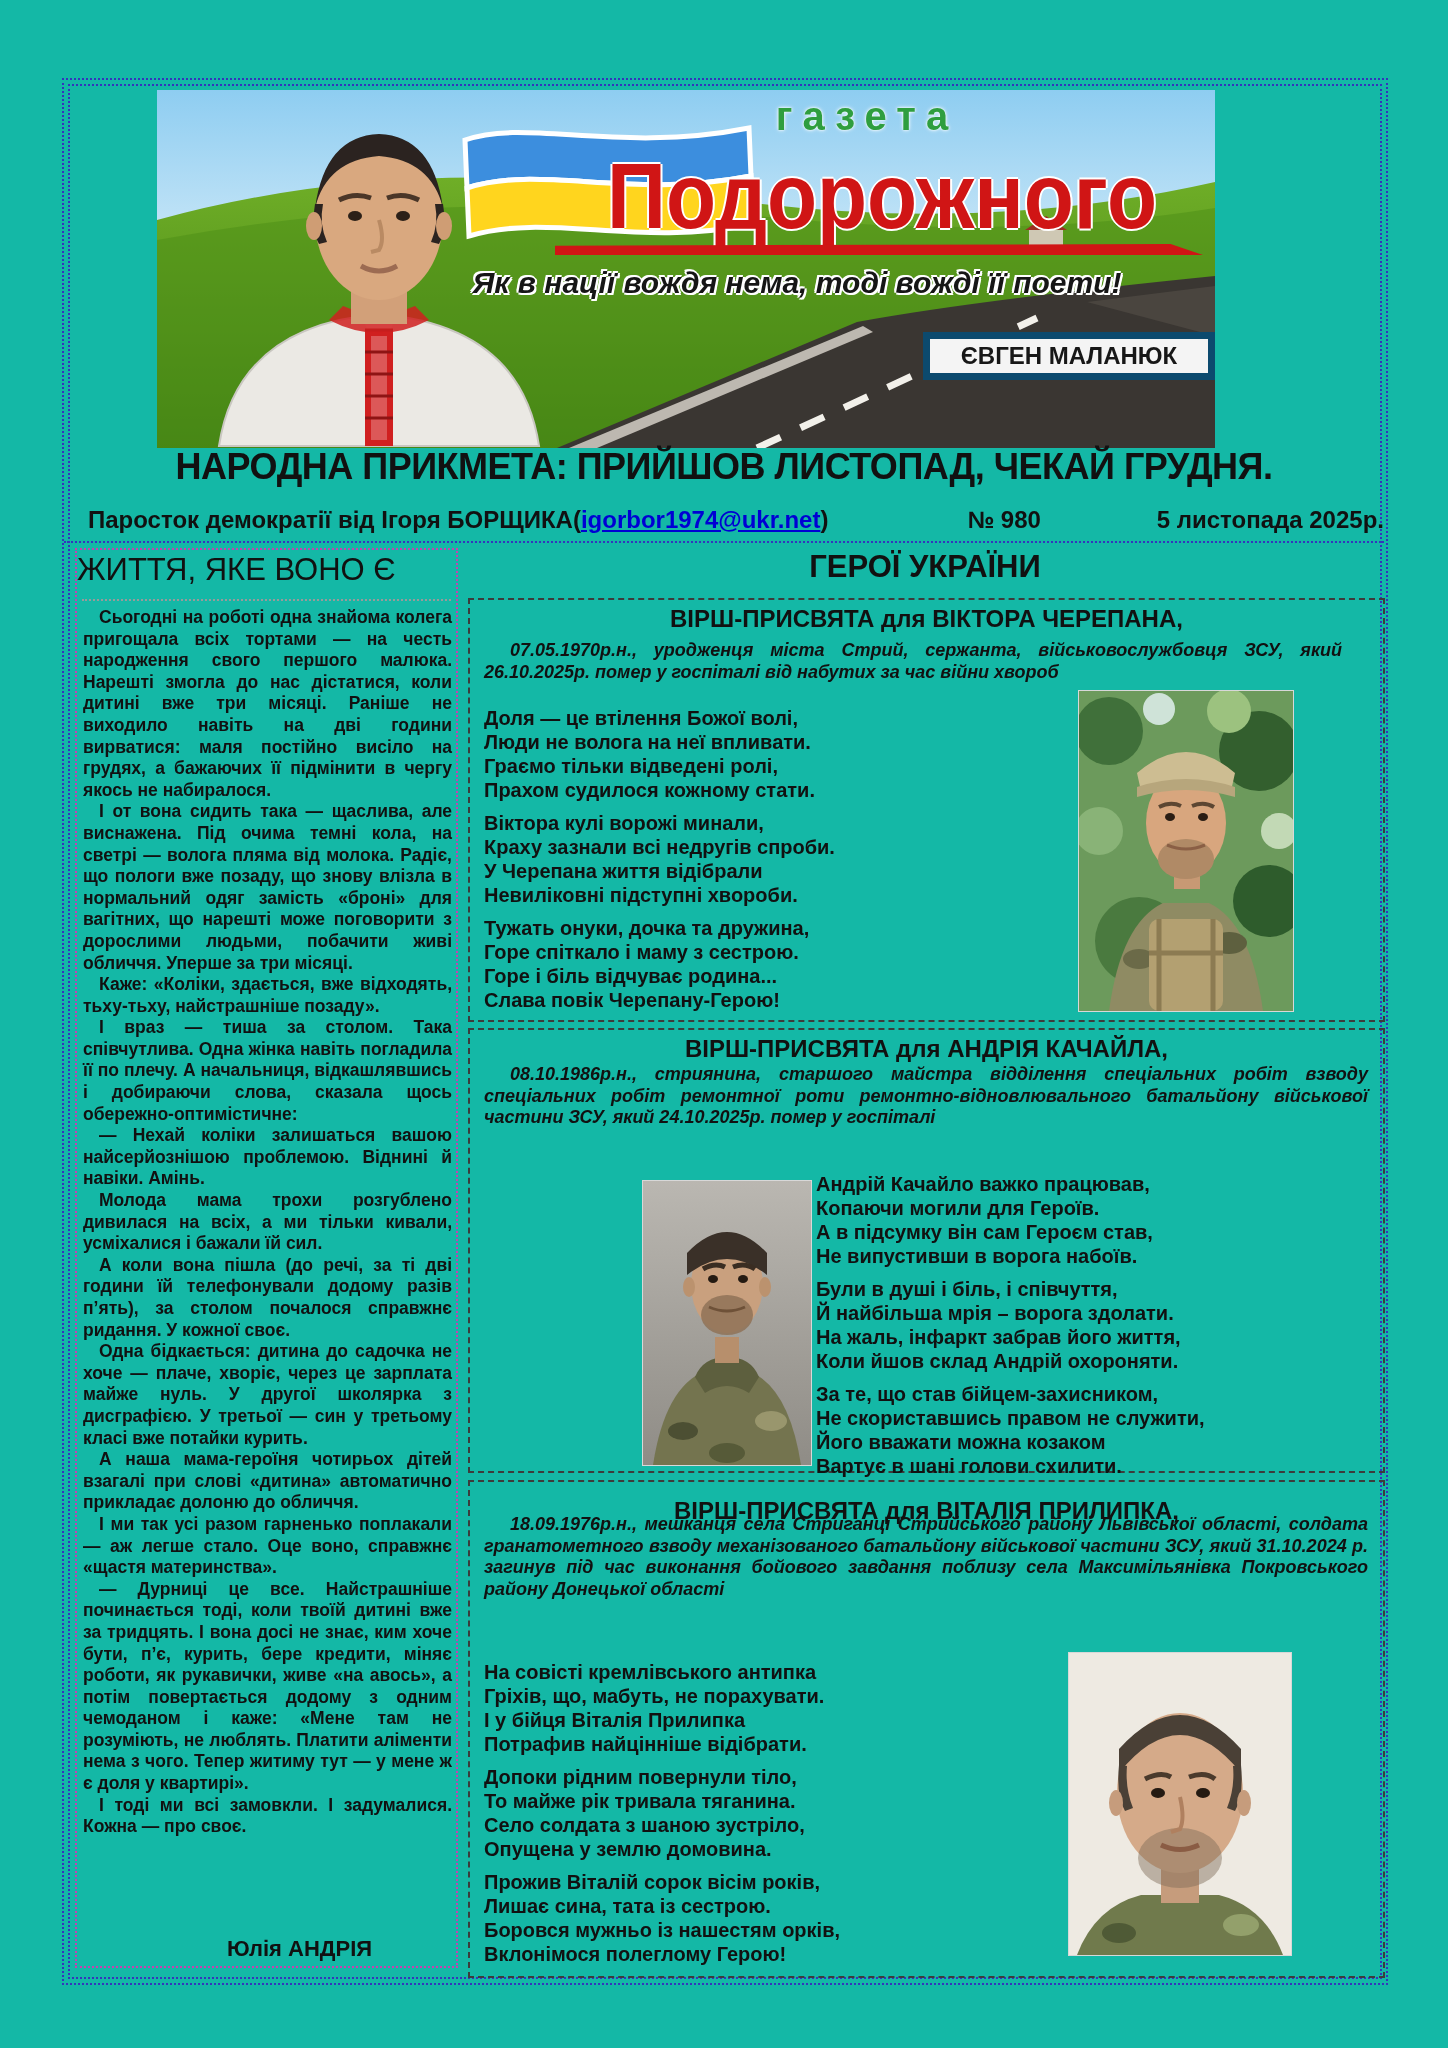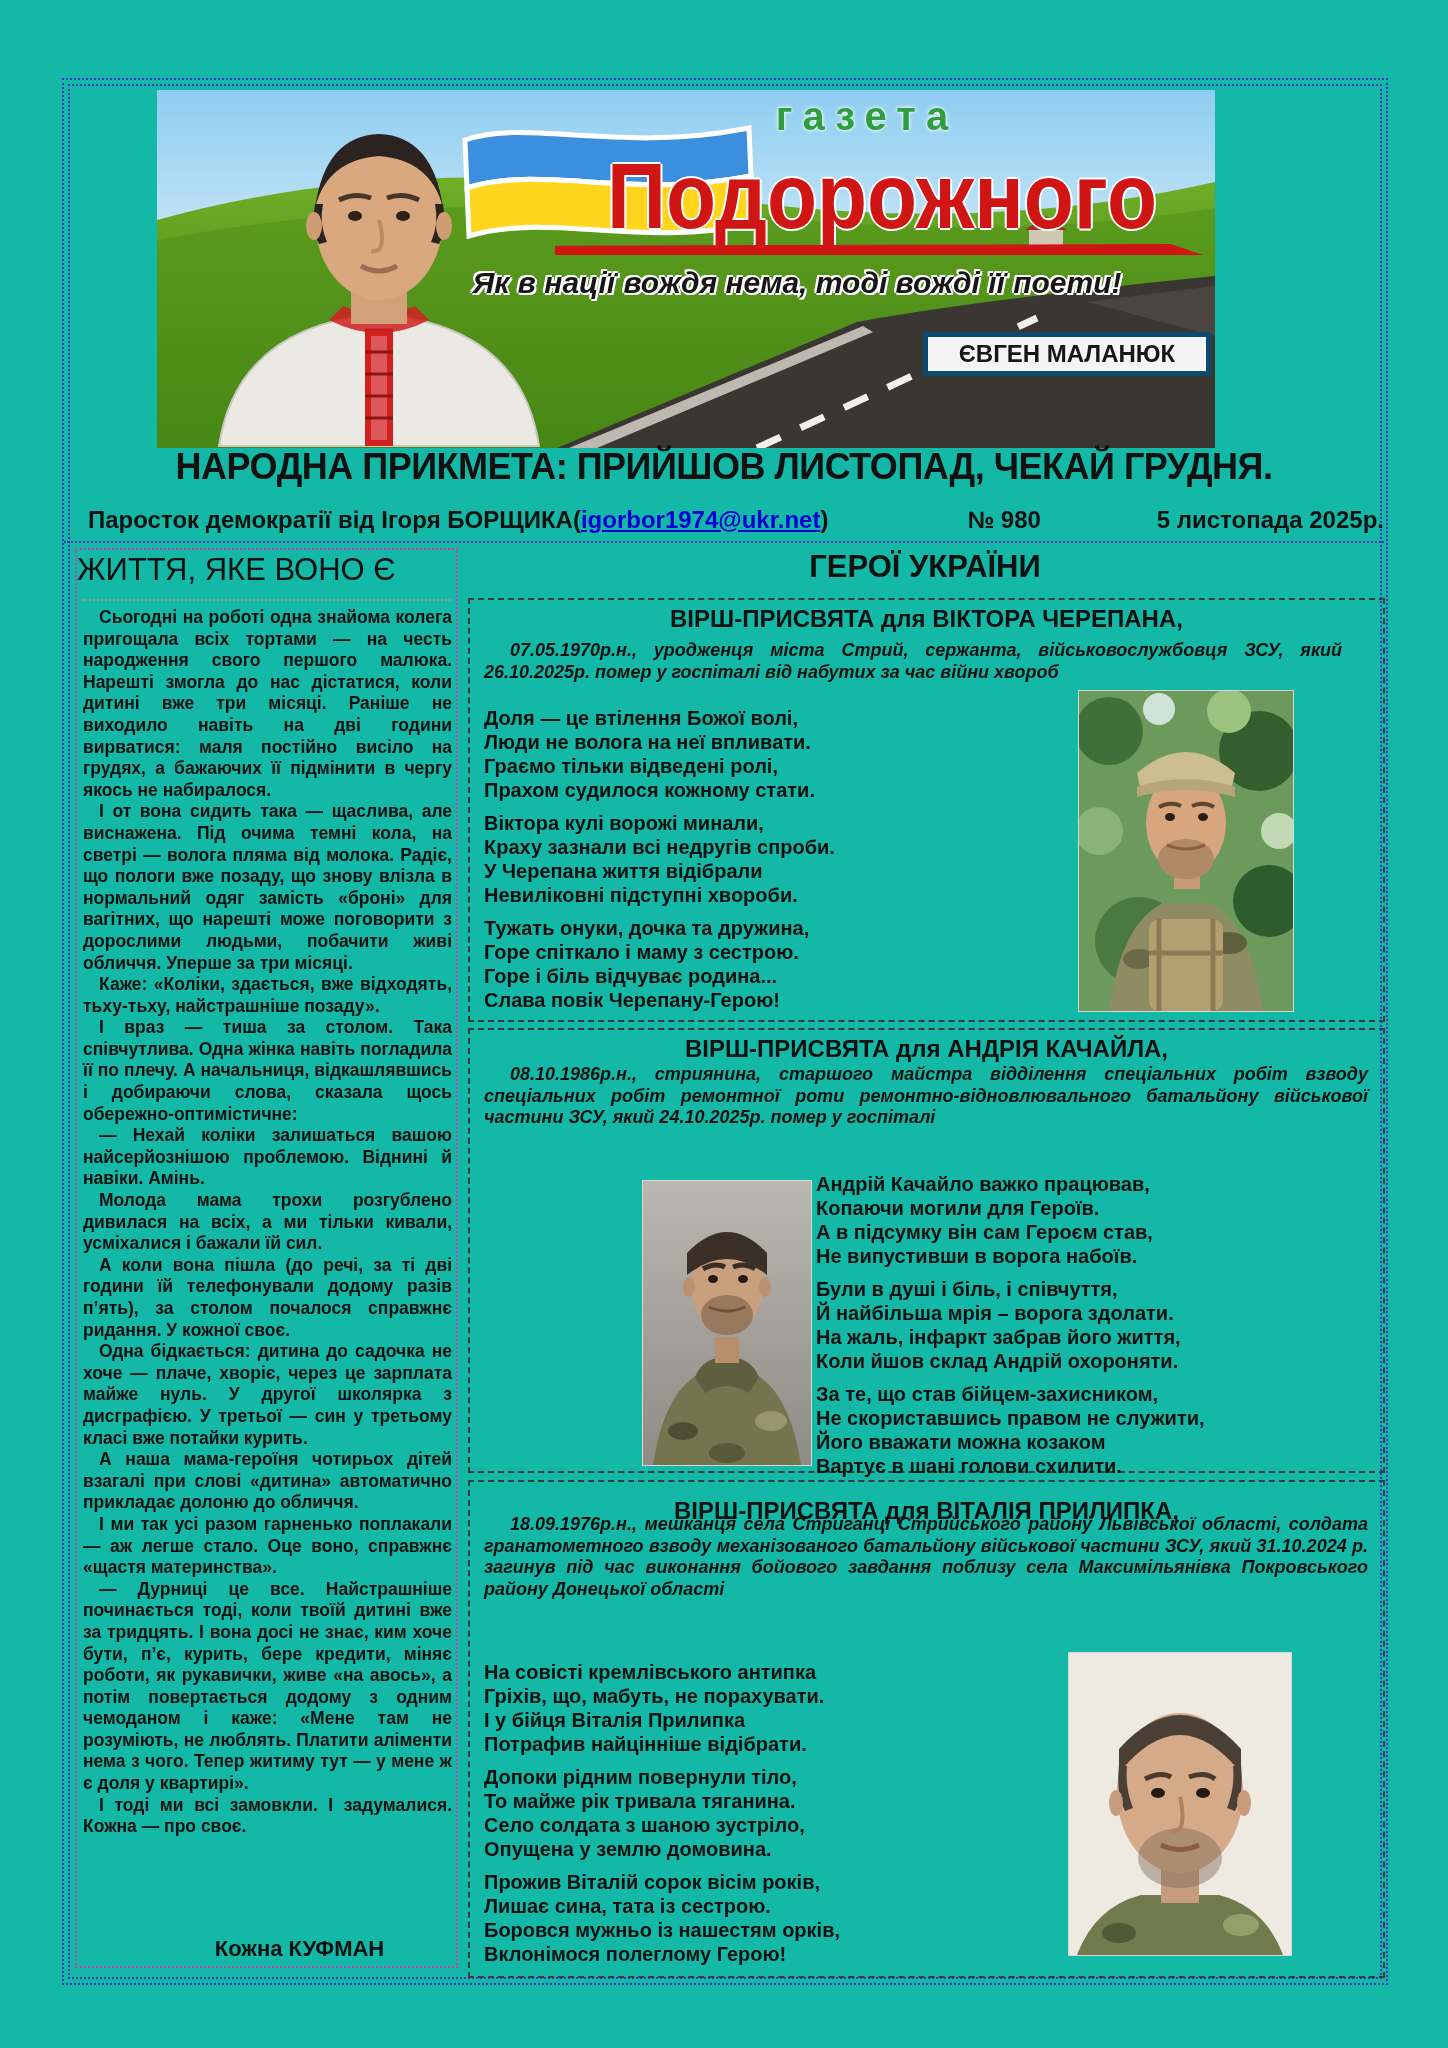--- a/index.html
+++ b/index.html
@@ -22,21 +22,21 @@
             text-shadow:0 0 2px #fff,0 0 4px #fff;}
   .logo-main{position:absolute;left:392px;top:54px;width:666px;text-align:center;white-space:nowrap;
             font-size:82px;font-weight:bold;color:#d01515;transform:scaleY(1.12);transform-origin:top center;
             text-shadow:-2px 0 0 #fff,2px 0 0 #fff,0 -2px 0 #fff,0 2px 0 #fff;}
   .logo-underline{position:absolute;left:398px;top:154px;width:648px;height:11px;background:#d01515;
             clip-path:polygon(0 15%,95% 0,100% 100%,0 100%);}
   .tagline{position:absolute;left:240px;top:176px;width:800px;text-align:center;
             font-size:30px;font-style:italic;font-weight:bold;color:#161616;
             text-shadow:-2px 0 0 #fff,2px 0 0 #fff,0 -2px 0 #fff,0 2px 0 #fff,2px 2px 0 #fff,-2px -2px 0 #fff;}
   .tagline-author{position:absolute;left:766px;top:242px;width:278px;height:34px;background:#f4f4f4;
-            border:5px solid #0c4a6e;text-align:center;font-size:24px;font-weight:bold;line-height:34px;color:#171717;}
+            border:7px solid #0c4a6e;text-align:center;font-size:24px;font-weight:bold;line-height:34px;color:#171717;}
   
   .headline{position:absolute;left:85px;top:446px;width:1278px;text-align:center;
             font-size:36px;font-weight:bold;letter-spacing:-0.5px;}
   .byline{position:absolute;left:88px;top:506px;width:1296px;display:flex;align-items:baseline;
             font-size:24px;font-weight:bold;white-space:nowrap;}
   .byline .gap1{flex:1.2;} .byline .gap2{flex:1;}
   .byline a{color:#0000d4;text-decoration:underline;}
   
   .left-col{position:absolute;left:75px;top:548px;width:383px;height:1420px;
             border:2px dotted #c93fb0;box-sizing:border-box;}
@@ -156,21 +156,21 @@
         <p>І враз — тиша за столом. Така співчутлива. Одна жінка навіть погладила її по плечу. А начальниця, відкашлявшись і добираючи слова, сказала щось обережно-оптимістичне:</p>
         <p>— Нехай коліки залишаться вашою найсерйознішою проблемою. Віднині й навіки. Амінь.</p>
         <p>Молода мама трохи розгублено дивилася на всіх, а ми тільки кивали, усміхалися і бажали їй сил.</p>
         <p>А коли вона пішла (до речі, за ті дві години їй телефонували додому разів п’ять), за столом почалося справжнє ридання. У кожної своє.</p>
         <p>Одна бідкається: дитина до садочка не хоче — плаче, хворіє, через це зарплата майже нуль. У другої школярка з дисграфією. У третьої — син у третьому класі вже потайки курить.</p>
         <p>А наша мама-героїня чотирьох дітей взагалі при слові «дитина» автоматично прикладає долоню до обличчя.</p>
         <p>І ми так усі разом гарненько поплакали — аж легше стало. Оце воно, справжнє «щастя материнства».</p>
         <p>— Дурниці це все. Найстрашніше починається тоді, коли твоїй дитині вже за тридцять. І вона досі не знає, ким хоче бути, п’є, курить, бере кредити, міняє роботи, як рукавички, живе «на авось», а потім повертається додому з одним чемоданом і каже: «Мене там не розуміють, не люблять. Платити аліменти нема з чого. Тепер житиму тут — у мене ж є доля у квартирі».</p>
         <p>І тоді ми всі замовкли. І задумалися. Кожна — про своє.</p>
       </div>
-    <div class="signature">Кожна КУФМАН</div>
+    <div class="signature">Юлія АНДРІЯ</div>
   </div>
 
   <div class="heroes-title">ГЕРОЇ УКРАЇНИ</div>
 
   <div class="section s1">
     <div class="sec-header">ВІРШ-ПРИСВЯТА для ВІКТОРА ЧЕРЕПАНА,</div>
     <div class="bio">07.05.1970р.н., уродженця міста Стрий, сержанта, військовослужбовця ЗСУ, який 26.10.2025р. помер у госпіталі від набутих за час війни хвороб</div>
     <div class="poem">
         <div class="stanza">
           <div>Доля — це втілення Божої волі,</div>

